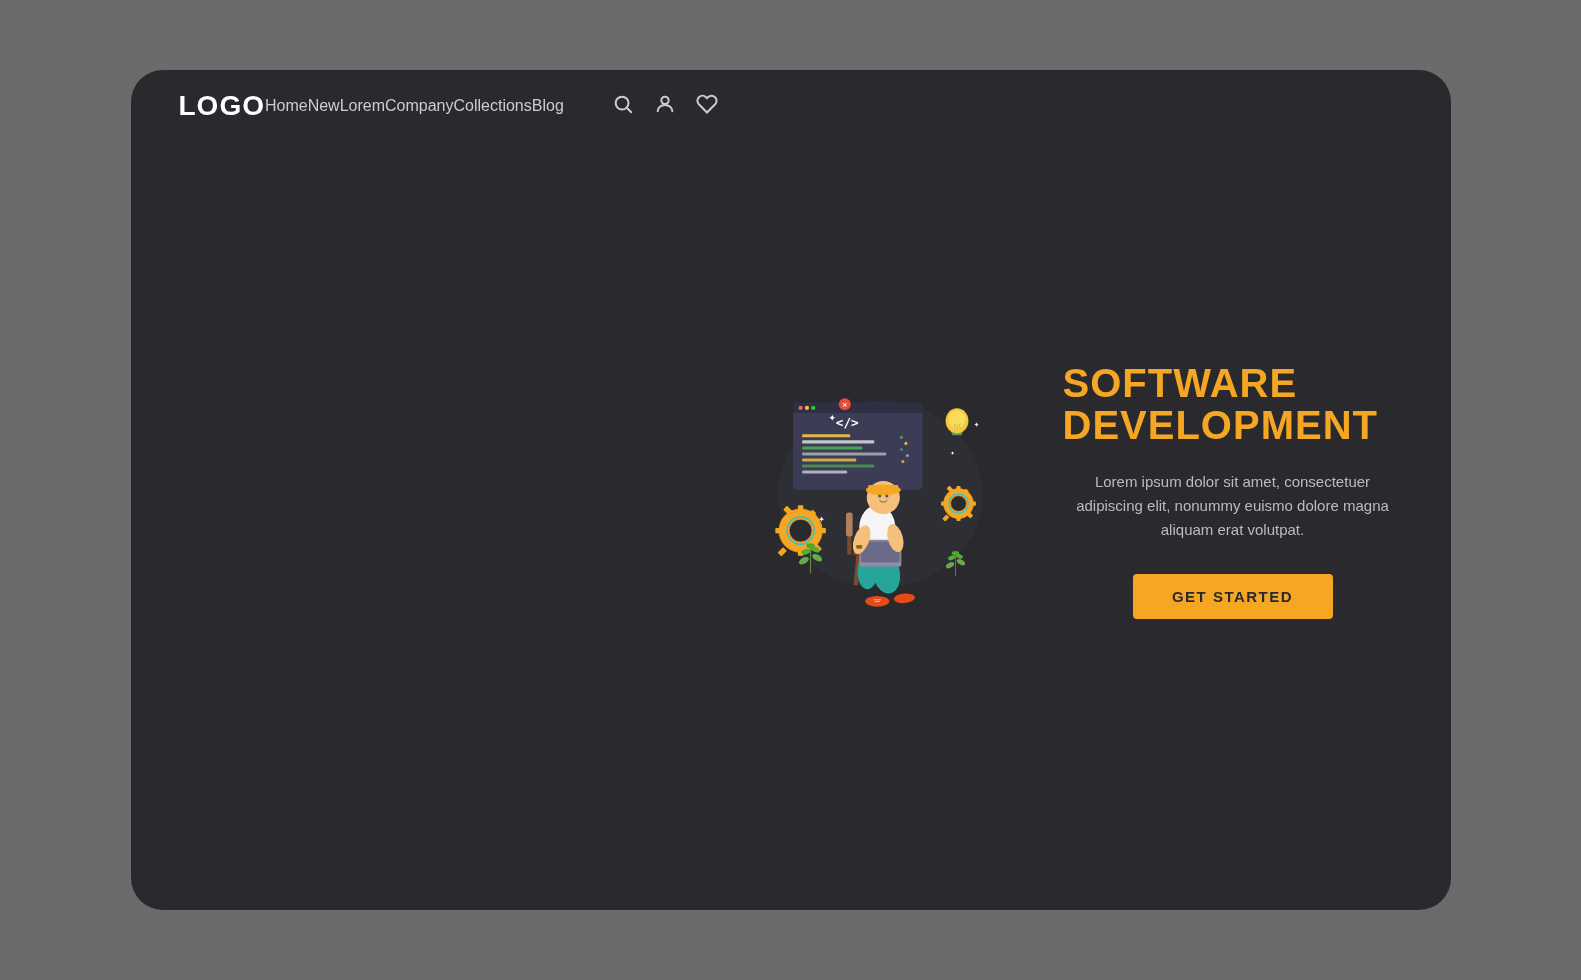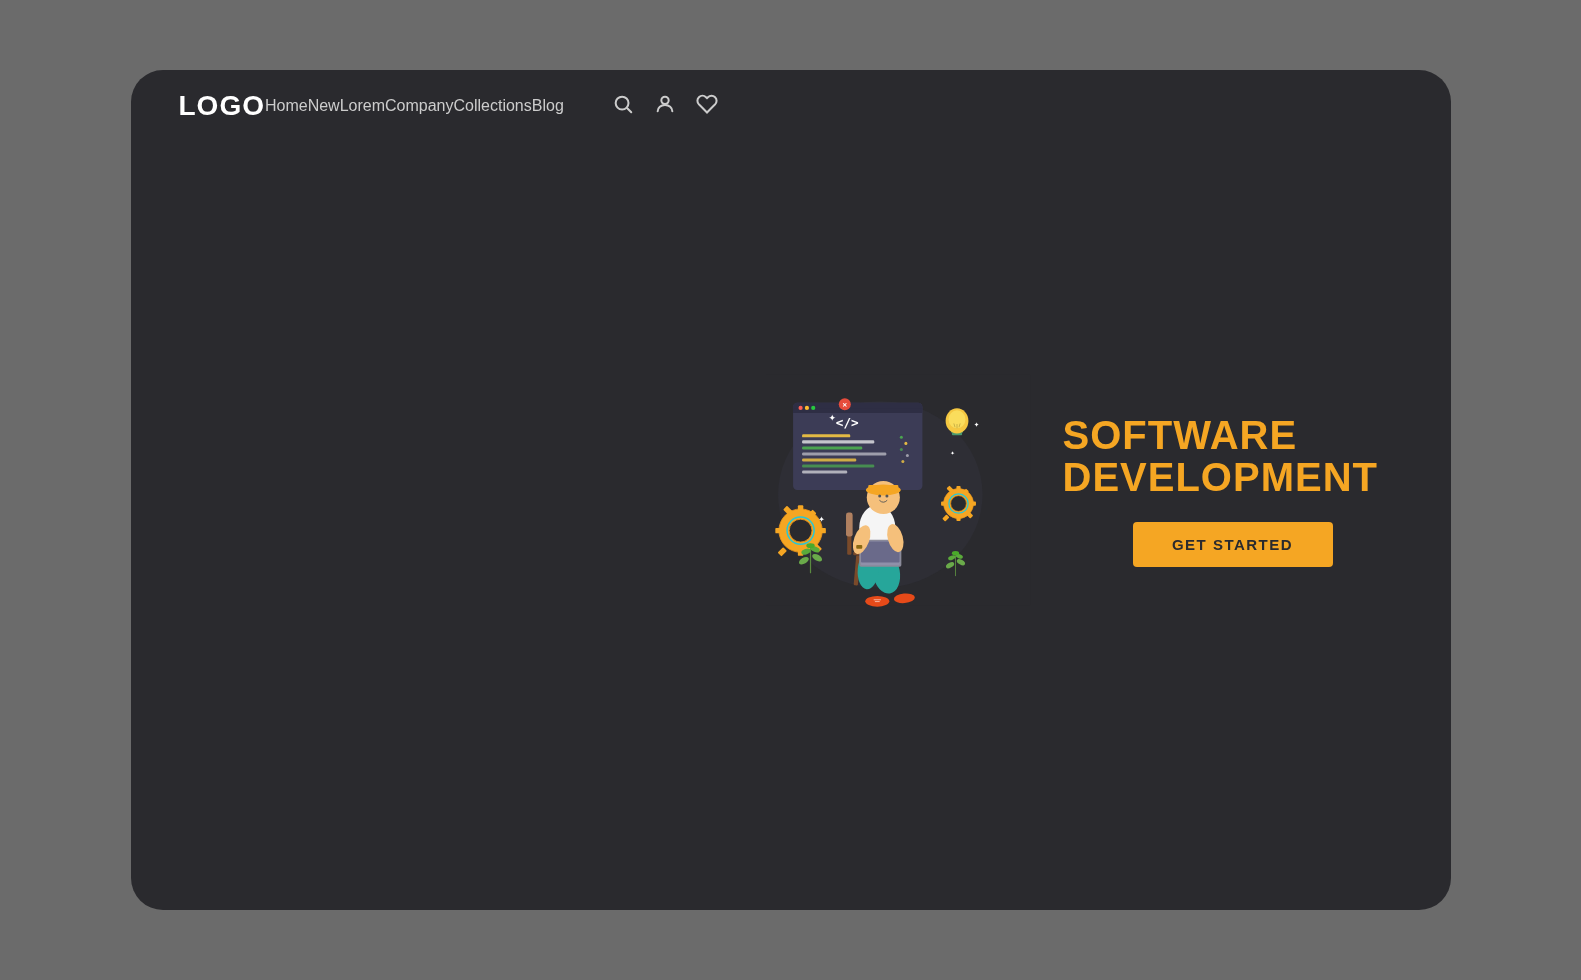--- a/index.html
+++ b/index.html
@@ -314,16 +314,17 @@
         <line x1="362" y1="756" x2="378" y2="756" stroke="white" stroke-width="2"></line>
 
       </svg>
     </div>
 
     <div class="right-area">
       <h1 class="heading-title">
         <span>SOFTWARE</span><br>
         <span>DEVELOPMENT</span>
       </h1>
+      <p class="description">Lorem ipsum dolor sit amet, consectetuer adipiscing elit, nonummy euismo dolore magna aliquam erat volutpat.</p>
       <button class="cta-button">GET STARTED</button>
     </div>
   </div>
 </div>
 
 </body></html>

